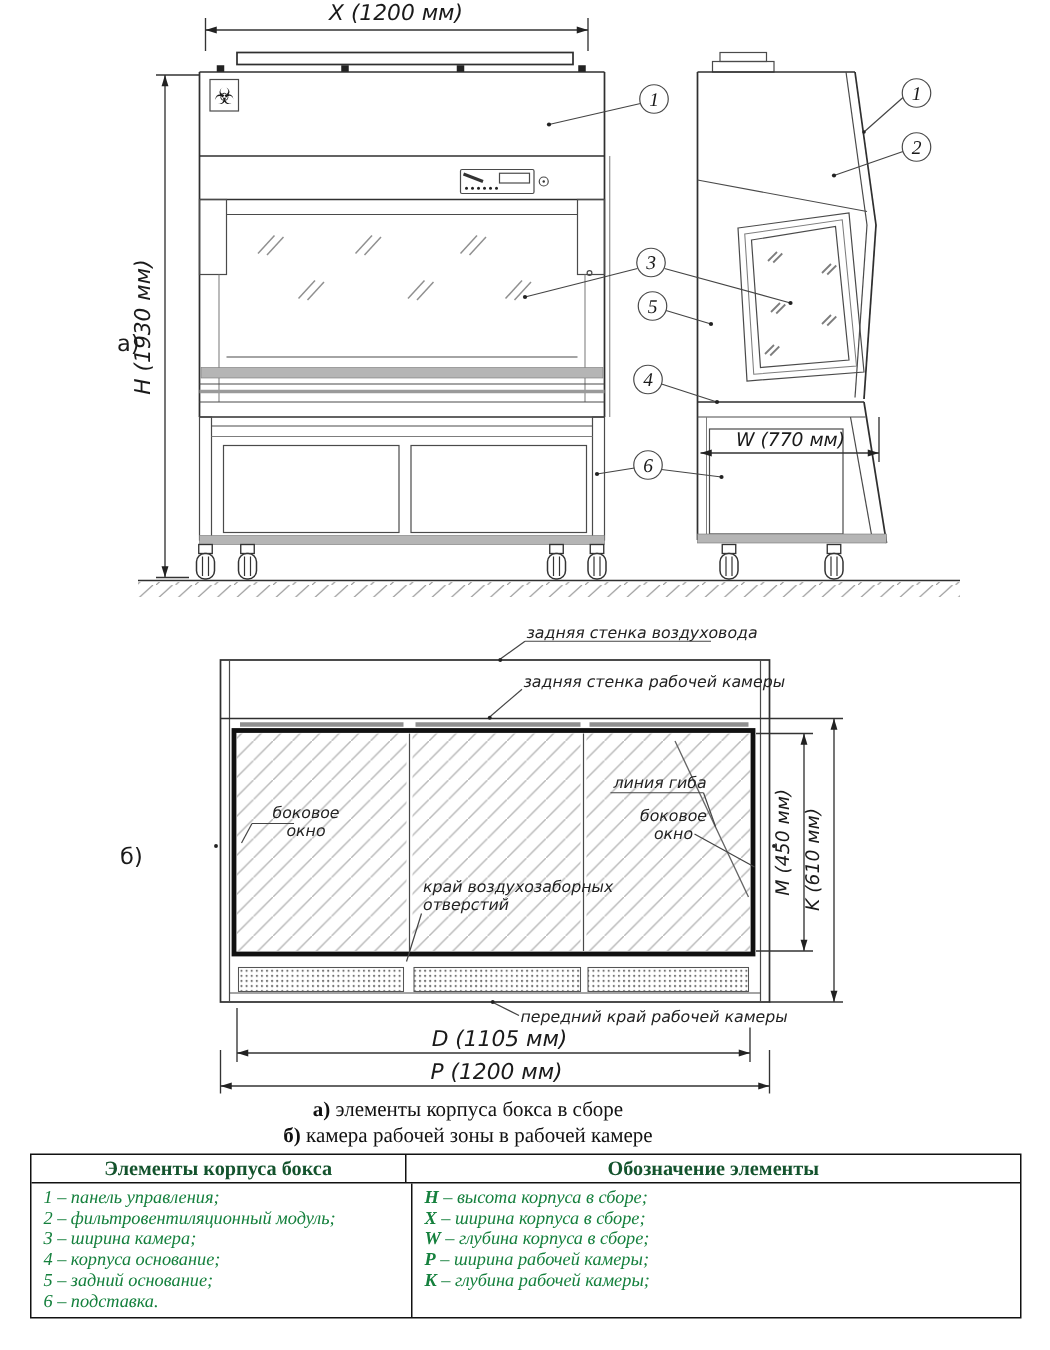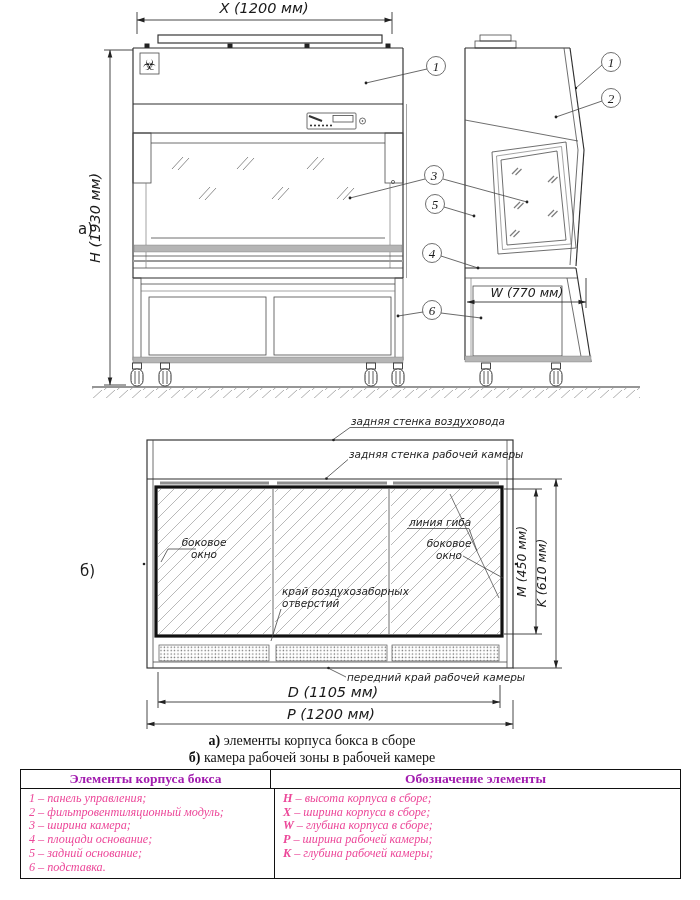--- a/index.html
+++ b/index.html
@@ -22,26 +22,26 @@
   .viewlbl{font:15px "DejaVu Sans",sans-serif}
   .co{font:italic 13px "Liberation Serif",serif}
   .bio{font:15px "DejaVu Sans",sans-serif}
   
   .captions{position:absolute;left:0;top:733px;width:624px;text-align:center;
             font:14px "Liberation Serif",serif;line-height:16.5px;color:#111;}
   .cap b{font-weight:bold}
   
   .tbl{position:absolute;left:20px;top:769px;width:659px;border:1.4px solid #111;background:#fff;}
   .thead{display:flex;border-bottom:1.2px solid #111;}
-  .th{flex:1;text-align:center;font:bold 13.5px "Liberation Serif",serif;padding:1px 2px;color:#a21caf;}
+  .th{flex:1;text-align:center;font:bold 13.5px "Liberation Serif",serif;padding:1px 2px;color:#14532d;}
   .th.lft{flex:0 0 245px;border-right:1px solid #111;}
   .tbody{display:flex;}
   .tcol{flex:1;padding:3px 6px 4px 8px;}
   .tcol.lft{flex:0 0 239px;border-right:1px solid #111;}
-  .trow{font:italic 12.2px "Liberation Serif",serif;line-height:13.7px;white-space:nowrap;color:#ec4899;}
+  .trow{font:italic 12.2px "Liberation Serif",serif;line-height:13.7px;white-space:nowrap;color:#15803d;}
   .trow .k{margin-right:3px;}
   .tcol.sizes .k{font-weight:bold;}
 </style>
 </head>
 <body>
 
 <div id="page">
 
 <svg width="700" height="732" viewBox="0 0 700 732">
   <defs>
@@ -351,21 +351,21 @@
 <div class="tbl">
   <div class="thead">
     <div class="th lft">Элементы корпуса бокса</div>
     <div class="th">Обозначение элементы</div>
   </div>
   <div class="tbody">
     <div class="tcol lft">
       <div class="trow"><span class="k">1</span><span>– панель управления;</span></div>
       <div class="trow"><span class="k">2</span><span>– фильтровентиляционный модуль;</span></div>
       <div class="trow"><span class="k">3</span><span>– ширина камера;</span></div>
-      <div class="trow"><span class="k">4</span><span>– площади основание;</span></div>
+      <div class="trow"><span class="k">4</span><span>– корпуса основание;</span></div>
       <div class="trow"><span class="k">5</span><span>– задний основание;</span></div>
       <div class="trow"><span class="k">6</span><span>– подставка.</span></div>
     </div>
     <div class="tcol sizes">
       <div class="trow"><span class="k">H</span><span>– высота корпуса в сборе;</span></div>
       <div class="trow"><span class="k">X</span><span>– ширина корпуса в сборе;</span></div>
       <div class="trow"><span class="k">W</span><span>– глубина корпуса в сборе;</span></div>
       <div class="trow"><span class="k">P</span><span>– ширина рабочей камеры;</span></div>
       <div class="trow"><span class="k">K</span><span>– глубина рабочей камеры;</span></div>
     </div>

